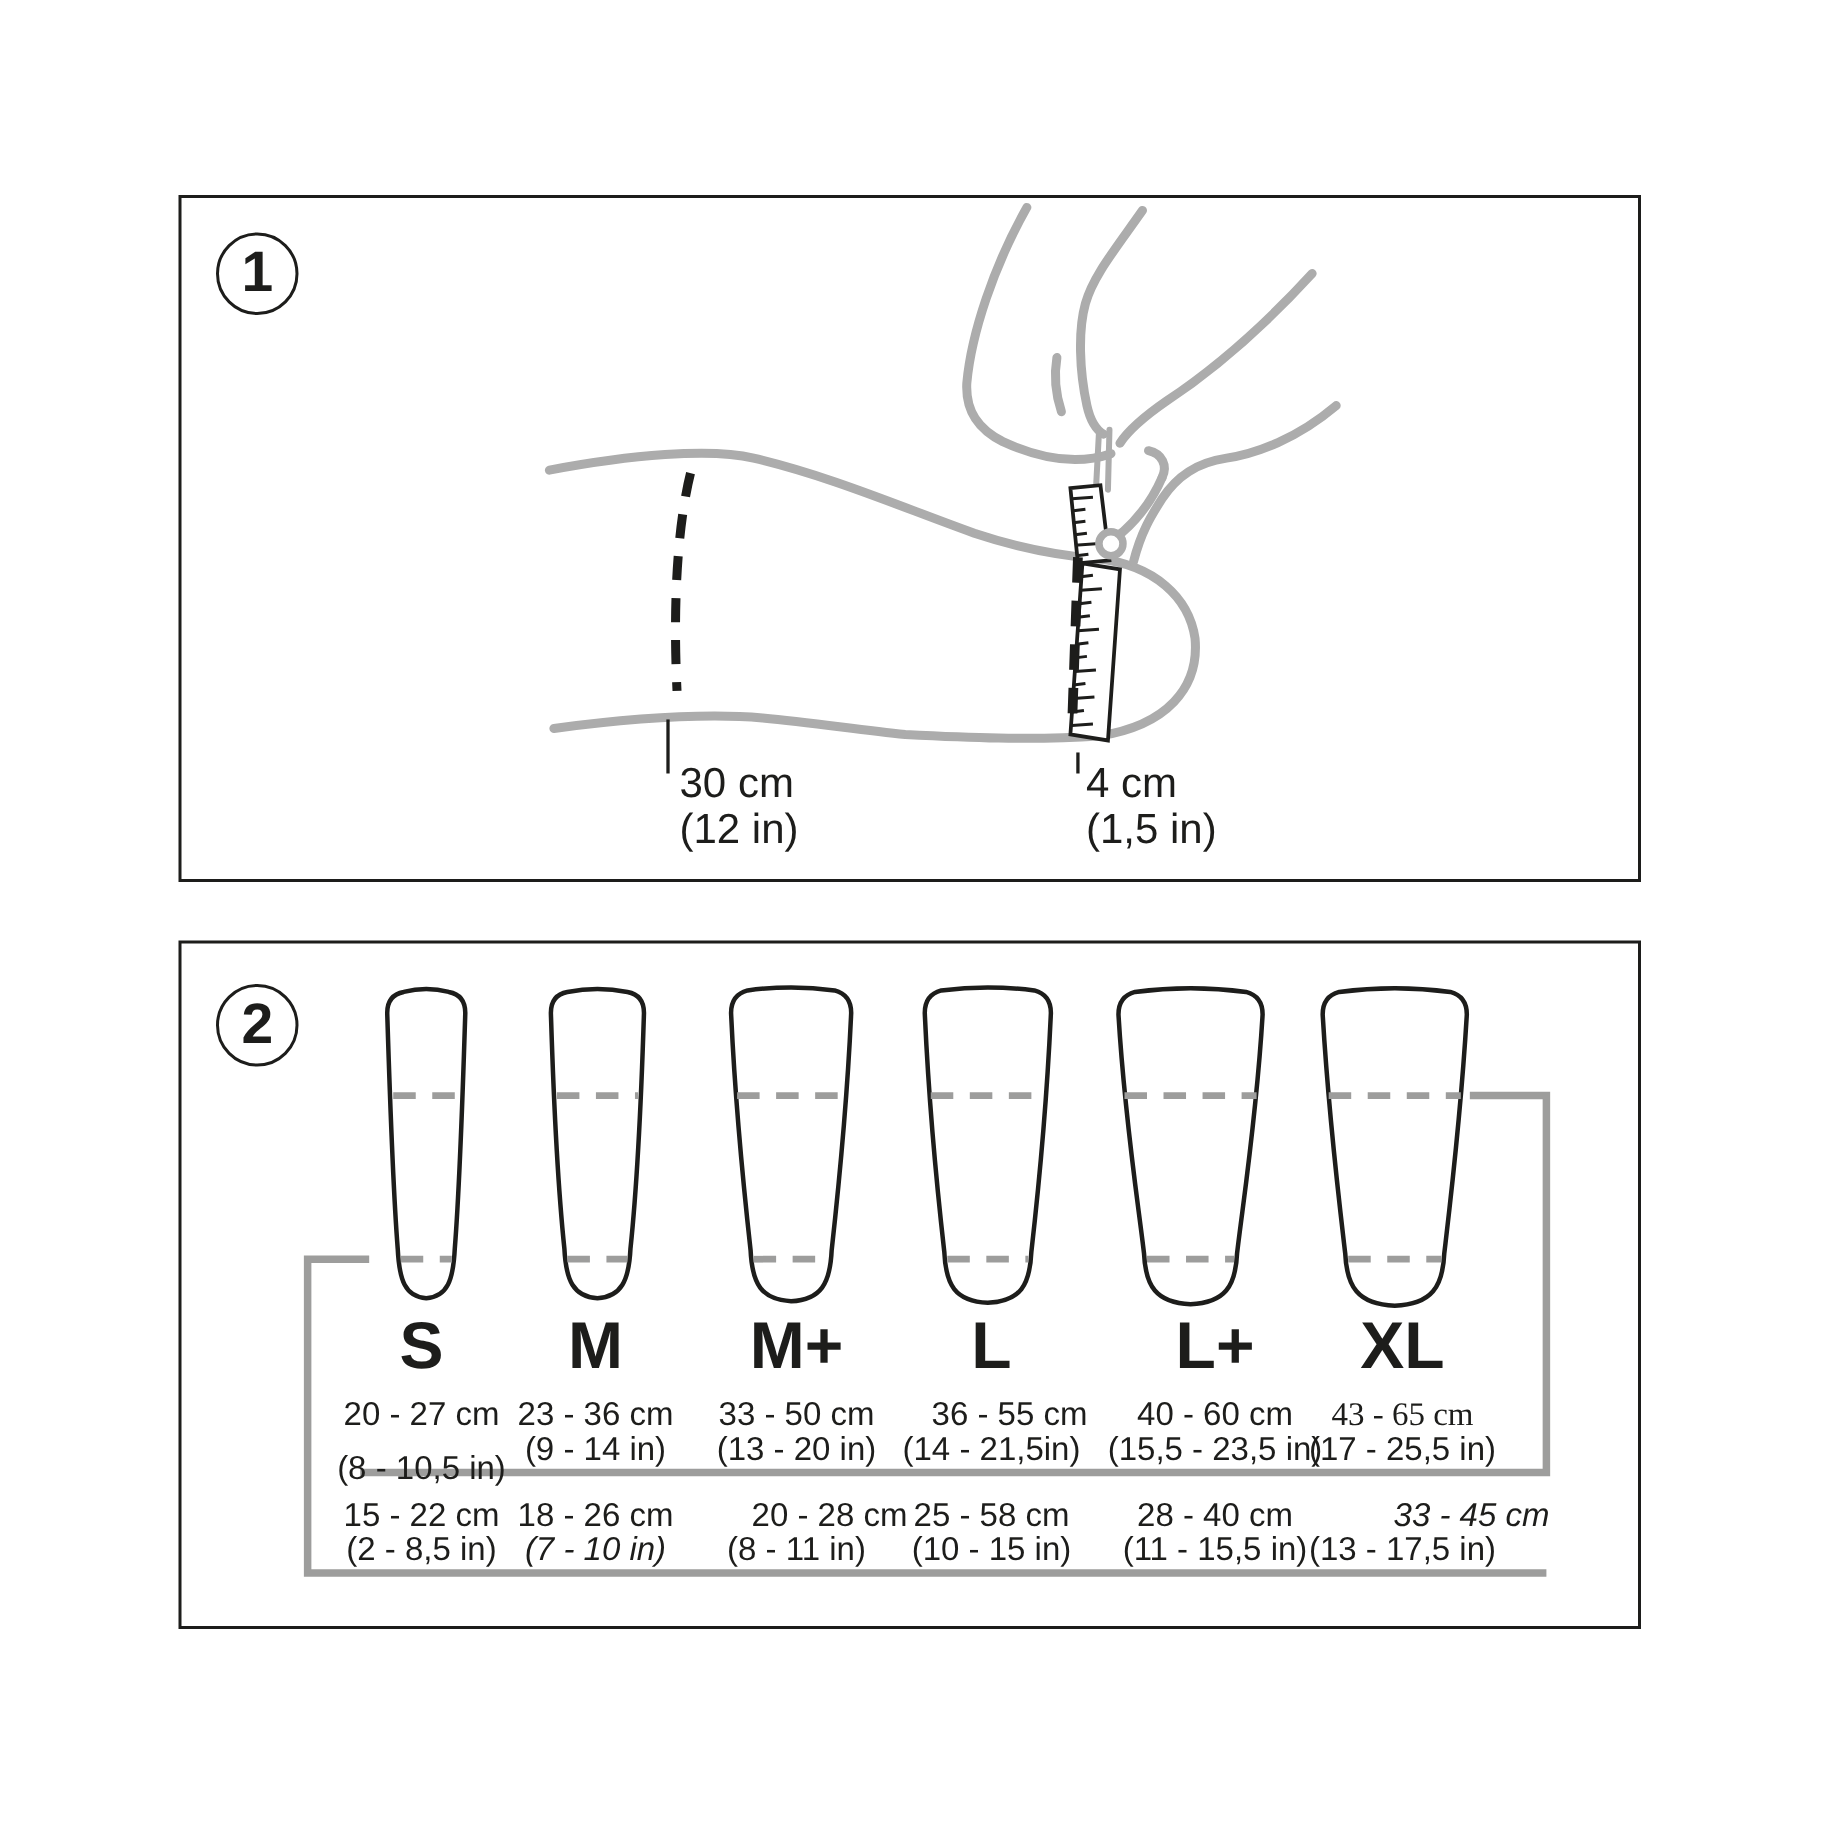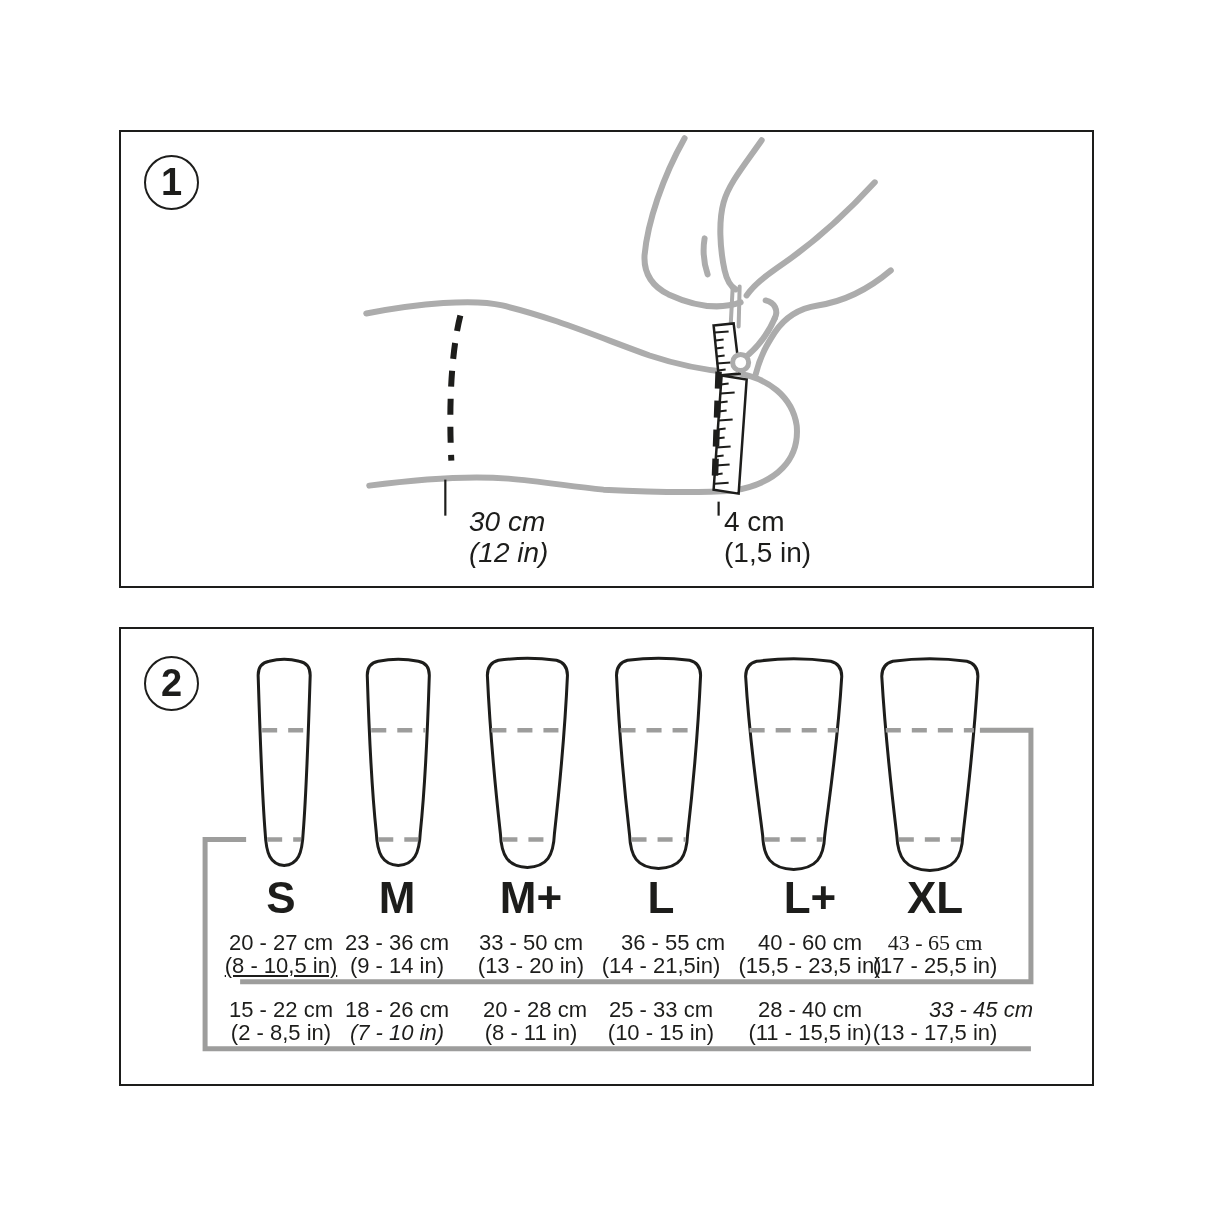--- a/index.html
+++ b/index.html
@@ -120,21 +120,21 @@
       <g stroke="#1d1d1b" stroke-width="2.2">
         <line x1="324" y1="347" x2="324" y2="383"></line>
         <line x1="597" y1="369" x2="597" y2="383"></line>
       </g>
     </svg>
 
     <div class="badge" style="left:23px;top:23px;">
       <span>1</span>
     </div>
 
-    <div class="measure-label" style="left:348px;top:374px;font-style:italic;">
+    <div class="measure-label" style="left:332px;top:374px;">
       <div>30 cm</div>
       <div>(12 in)</div>
     </div>
 
     <div class="measure-label" style="left:603px;top:374px;">
       <div>4 cm</div>
       <div>(1,5 in)</div>
     </div>
   </section>
 
@@ -171,40 +171,40 @@
         <line x1="777" y1="210" x2="839" y2="210"></line>
       </g>
     </svg>
 
     <div class="badge" style="left:23px;top:27px;">
       <span>2</span>
     </div>
 
     <div class="size-col-label" style="left:160px;top:247px;">S</div>
     <div class="range-text" style="left:160px;top:302px;">20 - 27 cm</div>
-    <div class="range-text" style="left:160px;top:325px;text-decoration:underline;">(8 - 10,5 in)</div>
+    <div class="range-text" style="left:160px;top:338px;">(8 - 10,5 in)</div>
     <div class="range-text" style="left:160px;top:369px;">15 - 22 cm</div>
     <div class="range-text" style="left:160px;top:392px;">(2 - 8,5 in)</div>
 
     <div class="size-col-label" style="left:276px;top:247px;">M</div>
     <div class="range-text" style="left:276px;top:302px;">23 - 36 cm</div>
     <div class="range-text" style="left:276px;top:325px;">(9 - 14 in)</div>
     <div class="range-text" style="left:276px;top:369px;">18 - 26 cm</div>
     <div class="range-text" style="left:276px;top:392px;font-style:italic;">(7 - 10 in)</div>
 
     <div class="size-col-label" style="left:410px;top:247px;">M+</div>
     <div class="range-text" style="left:410px;top:302px;">33 - 50 cm</div>
     <div class="range-text" style="left:410px;top:325px;">(13 - 20 in)</div>
-    <div class="range-text" style="left:414px;top:369px;">20 - 28 cm</div>
+    <div class="range-text" style="left:432px;top:369px;">20 - 28 cm</div>
     <div class="range-text" style="left:410px;top:392px;">(8 - 11 in)</div>
 
     <div class="size-col-label" style="left:540px;top:247px;">L</div>
     <div class="range-text" style="left:552px;top:302px;">36 - 55 cm</div>
     <div class="range-text" style="left:540px;top:325px;">(14 - 21,5in)</div>
-    <div class="range-text" style="left:540px;top:369px;">25 - 33 cm</div>
+    <div class="range-text" style="left:540px;top:369px;">25 - 58 cm</div>
     <div class="range-text" style="left:540px;top:392px;">(10 - 15 in)</div>
 
     <div class="size-col-label" style="left:689px;top:247px;">L+</div>
     <div class="range-text" style="left:689px;top:302px;">40 - 60 cm</div>
     <div class="range-text" style="left:689px;top:325px;">(15,5 - 23,5 in)</div>
     <div class="range-text" style="left:689px;top:369px;">28 - 40 cm</div>
     <div class="range-text" style="left:689px;top:392px;">(11 - 15,5 in)</div>
 
     <div class="size-col-label" style="left:814px;top:247px;">XL</div>
     <div class="range-text" style="left:814px;top:302px;font-family:Liberation Serif, serif;">43 - 65 cm</div>

